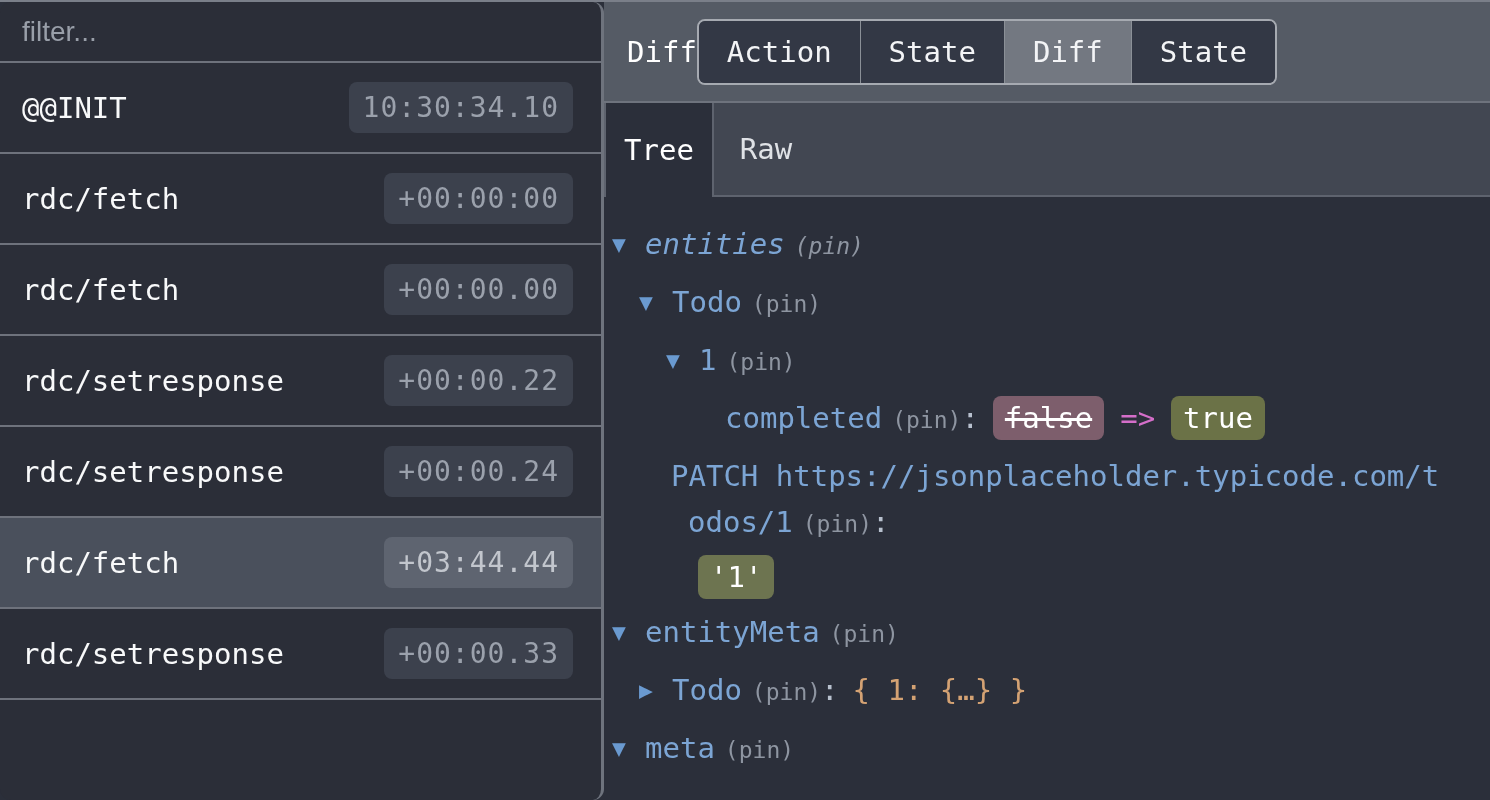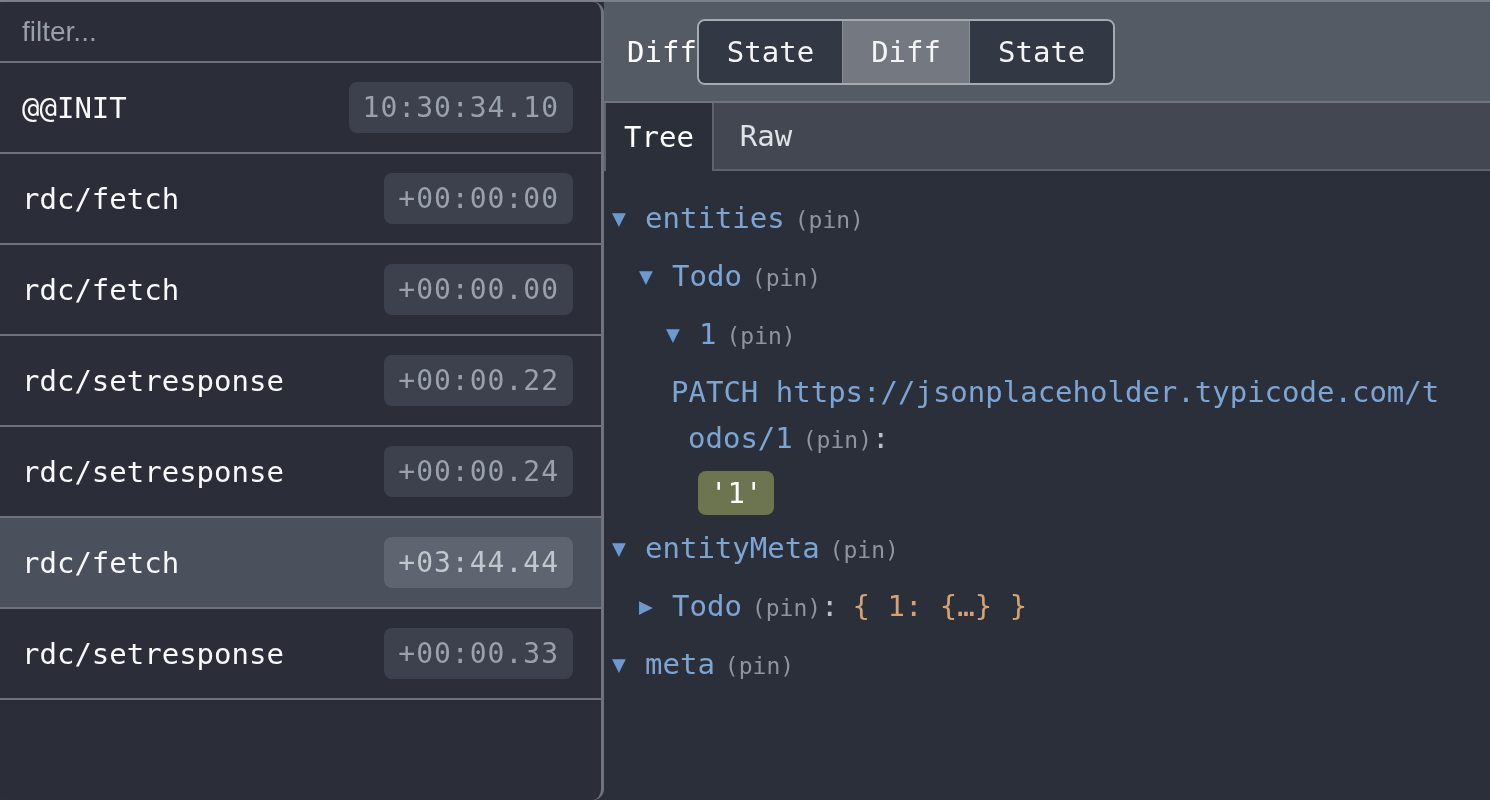--- a/index.html
+++ b/index.html
@@ -57,21 +57,21 @@
   }
   .view-tab {
     display:flex; align-items:center; padding:0 28px;
     background:#333845; color:#f3f4f6; font-size:29px;
     border-left:1px solid #8b9097; cursor:pointer; white-space:nowrap;
   }
   .view-tab:first-child { border-left:none; }
   .view-tab.active { background:#737881; }
 
   .sub-tabs {
-    height:68px; flex:none; background:#424752; border-bottom:2px solid #5e636e;
+    height:94px; flex:none; background:#424752; border-bottom:2px solid #5e636e;
     display:flex; align-items:stretch;
   }
   .sub-tab {
     display:flex; align-items:center; padding:0 26px;
     color:#dfe2e6; font-size:29px; cursor:pointer;
   }
   .sub-tab.active {
     background:#2b2f3a; color:#ffffff;
     border-left:2px solid #5e636e; border-right:2px solid #5e636e;
     margin-bottom:-2px; padding:0 18px;
@@ -147,35 +147,37 @@
           <span class="action-name">rdc/setresponse</span>
           <span class="time-badge">+00:00.33</span>
         </div>
       </div>
   </aside>
 
   <main class="right-panel">
     <header class="diff-header">
       <div class="header-title">Diff</div>
       <div class="view-tabs" id="view-tabs">
+          <div class="view-tab">Action</div>
           <div class="view-tab">State</div>
           <div class="view-tab active">Diff</div>
           <div class="view-tab">State</div>
         </div>
     </header>
 
     <nav class="sub-tabs" id="sub-tabs">
         <div class="sub-tab active">Tree</div>
         <div class="sub-tab">Raw</div>
       </nav>
 
     <div class="diff-tree" id="diff-tree">
-        <div class="node" style="padding-left: 0px;"><span class="expander">▼</span><span class="key">entities</span><span class="pin">(pin)</span></div>
+        <div class="node" style="padding-left: 0px; font-style: italic;"><span class="expander">▼</span><span class="key">entities</span><span class="pin">(pin)</span></div>
         <div class="node" style="padding-left: 27px;"><span class="expander">▼</span><span class="key">Todo</span><span class="pin">(pin)</span></div>
         <div class="node" style="padding-left: 54px;"><span class="expander">▼</span><span class="key">1</span><span class="pin">(pin)</span></div>
+        <div class="node" style="padding-left: 113px;"><span class="key">completed</span><span class="pin">(pin)</span><span class="colon">:</span><span class="badge removed">false</span><span class="diff-arrow">=&gt;</span><span class="badge added">true</span></div>
         <div class="node wrap" style="padding-left: 76px;"><span class="key url-key">PATCH https://jsonplaceholder.typicode.com/todos/1</span><span class="pin">(pin)</span><span class="colon">:</span><span class="badge value-block">'1'</span></div>
         <div class="node" style="padding-left: 0px;"><span class="expander">▼</span><span class="key">entityMeta</span><span class="pin">(pin)</span></div>
         <div class="node" style="padding-left: 27px;"><span class="expander">▶</span><span class="key">Todo</span><span class="pin">(pin)</span><span class="colon">:</span><span class="preview">{ 1: {…} }</span></div>
         <div class="node" style="padding-left: 0px;"><span class="expander">▼</span><span class="key">meta</span><span class="pin">(pin)</span></div>
       </div>
   </main>
 
 </div>
 
 </body></html>

